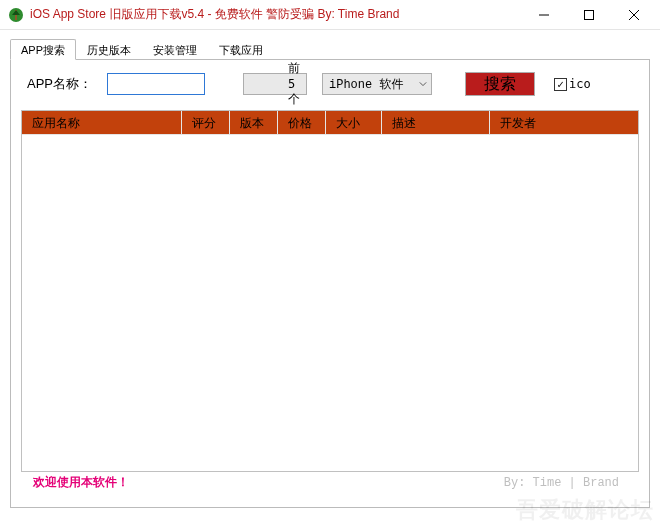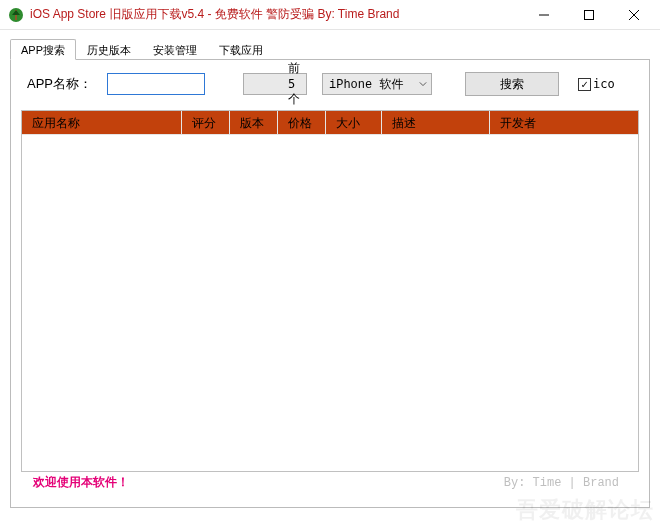--- a/index.html
+++ b/index.html
@@ -99,25 +99,25 @@
     gap: 6px;
   }
   .combo.c1 { width: 64px; padding-left: 44px; }
   .combo.c2 { width: 64px; }
   .combo.c3 { width: 110px; font-family: Liberation Mono, monospace; }
   .combo .arrow {
     margin-left: auto;
     width: 8px; height: 8px;
   }
   .btn {
-    width: 94px;
+    width: 70px;
     height: 24px;
     border: 1px solid #adadad;
-    background: #e5e5e5;
-    font-size: 12px;
+    background: #b91c1c;
+    font-size: 16px;
     display: inline-flex;
     align-items: center;
     justify-content: center;
     margin-left: 18px;
   }
   .check-wrap {
     display: inline-flex;
     align-items: center;
     gap: 2px;
     margin-left: 4px;

